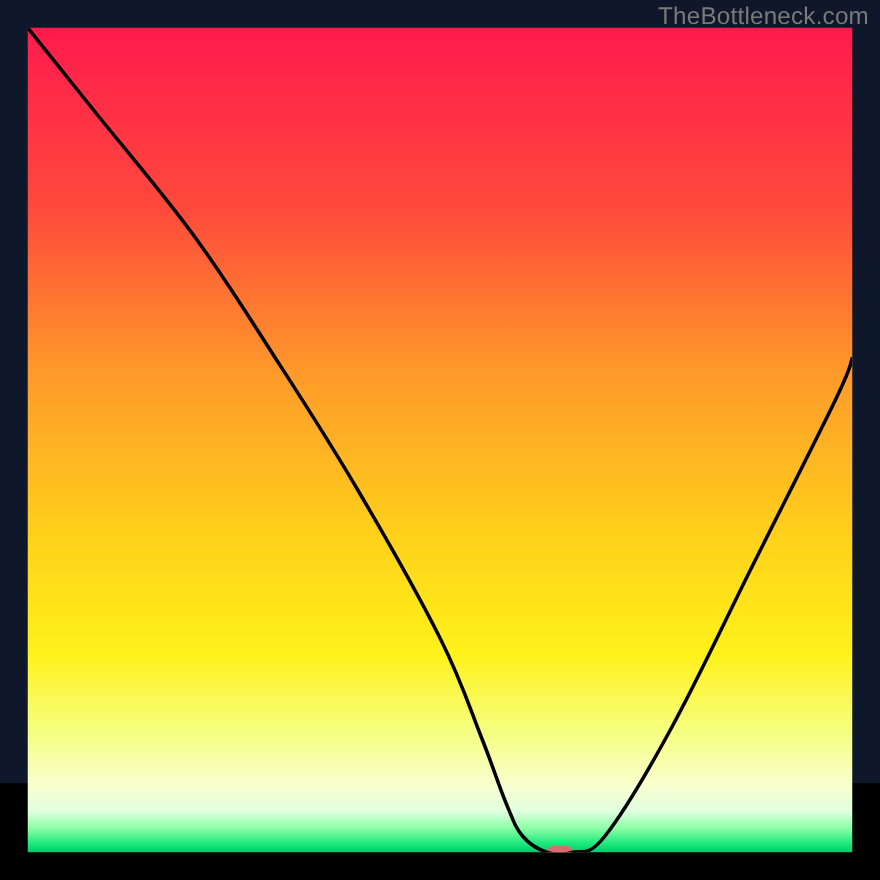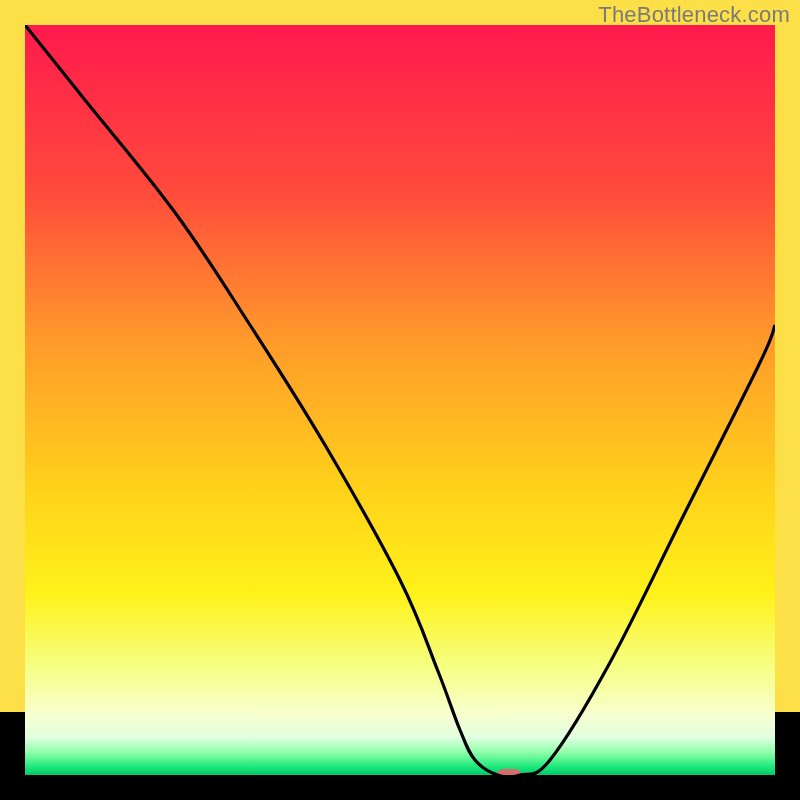--- a/index.html
+++ b/index.html
@@ -8,21 +8,21 @@
     width: 800px;
     height: 800px;
     background: #000;
     overflow: hidden;
     font-family: Arial, Helvetica, sans-serif;
   }
   .frame {
     position: relative;
     width: 800px;
     height: 712px;
-    background: #fde047;
+    background: #0f172a;
   }
   .watermark {
     position: absolute;
     top: 2px;
     right: 10px;
     color: #7a7a7a;
     font-size: 22px;
     font-weight: 500;
     letter-spacing: 0.2px;
     z-index: 10;

